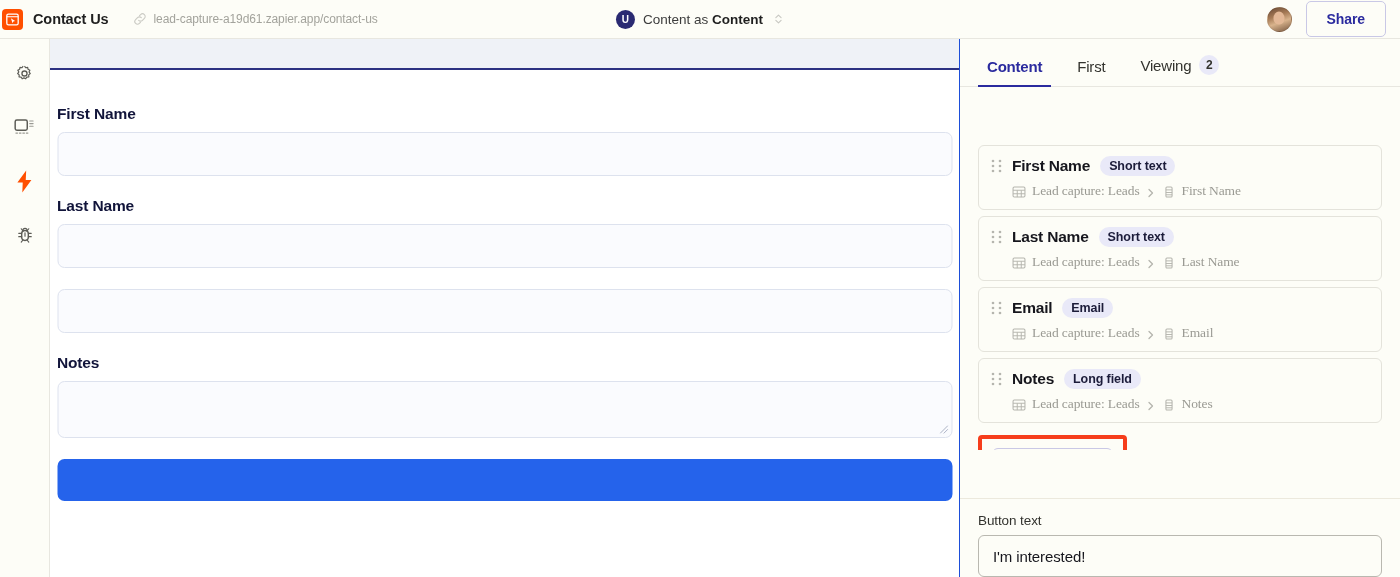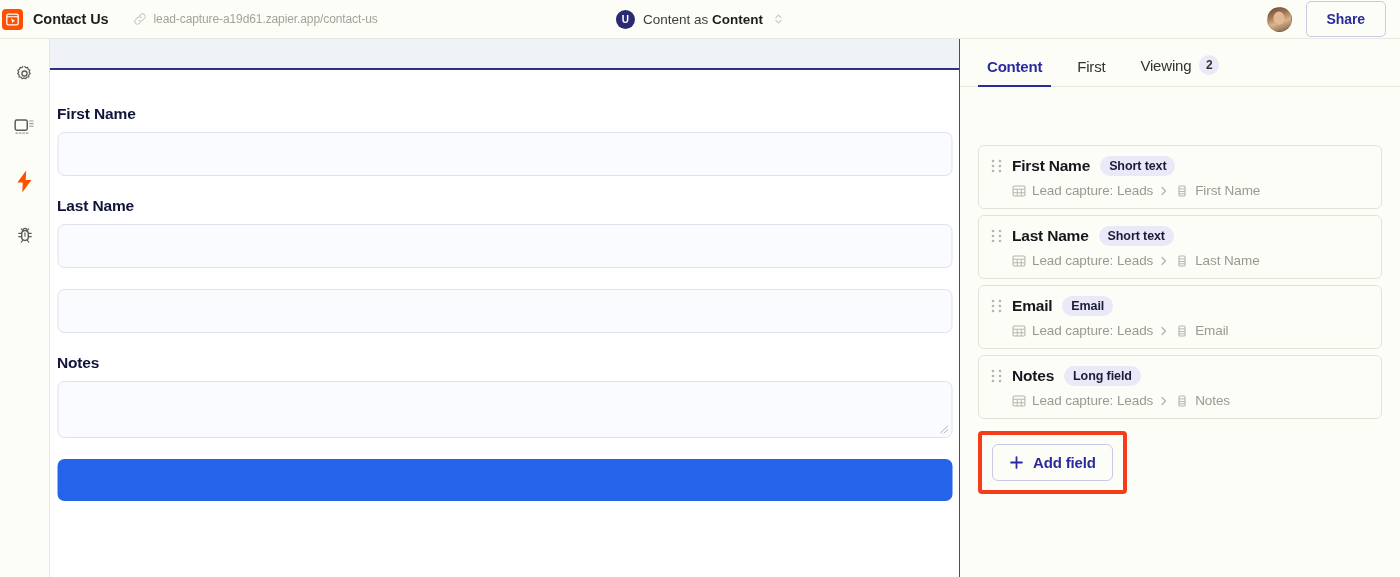--- a/index.html
+++ b/index.html
@@ -176,22 +176,22 @@
   .fc-row1 { display: flex; align-items: center; gap: 10px; }
   .drag-handle { width: 11px; height: 16px; flex: 0 0 auto; cursor: grab; }
   .fc-title { font-size: 15.5px; font-weight: 700; color: #16161d; letter-spacing: -0.2px; }
   .fc-badge {
     background: #e9e9f8; color: #1c1c3a;
     font-size: 12.5px; font-weight: 700;
     border-radius: 999px; padding: 3px 9px;
     letter-spacing: -0.1px;
   }
   .fc-row2 {
-    display: flex; align-items: center; gap: 6px;
-    margin-top: 7px; padding-left: 21px;
+    display: flex; align-items: flex-end; gap: 6px;
+    margin-top: 7px; padding-left: 21px; font-family: Liberation Serif, serif;
   }
   .fc-crumb-txt { font-size: 13.5px; color: #9a9a93; letter-spacing: -0.1px; }
   .crumb-icon { width: 14px; height: 14px; flex: 0 0 auto; }
   .crumb-sep { width: 10px; height: 12px; flex: 0 0 auto; }
 
   .addfield-highlight {
     border: 4px solid #f63d1b;
     border-radius: 4px;
     padding: 9px 10px;
     display: inline-block;
@@ -469,16 +469,20 @@
         <div class="addfield-highlight">
           <button class="addfield-btn">
             <svg class="plus-icon" viewBox="0 0 16 16" fill="none">
               <path d="M8 2.2v11.6M2.2 8h11.6" stroke="#2a2a9e" stroke-width="1.9" stroke-linecap="round"></path>
             </svg>
             <span>Add field</span>
           </button>
         </div>
       </div>
 
+      <div class="panel-foot">
+        <div class="foot-label">Button text</div>
+        <div class="foot-input">I'm interested!</div>
+      </div>
     </div>
 
   </div>
 </div>
 
 </body></html>

